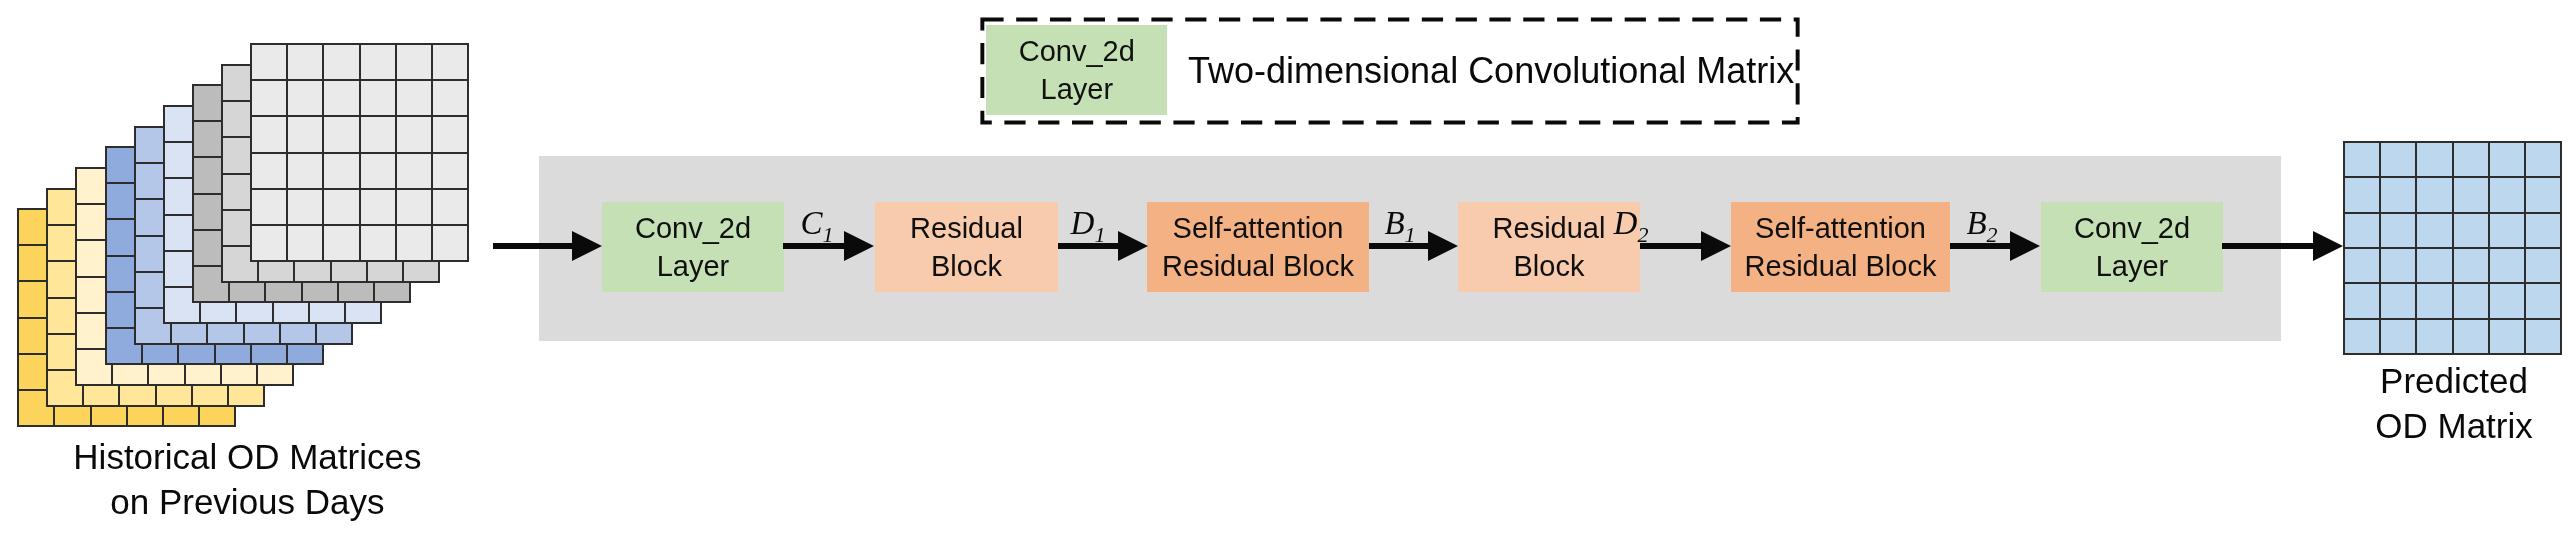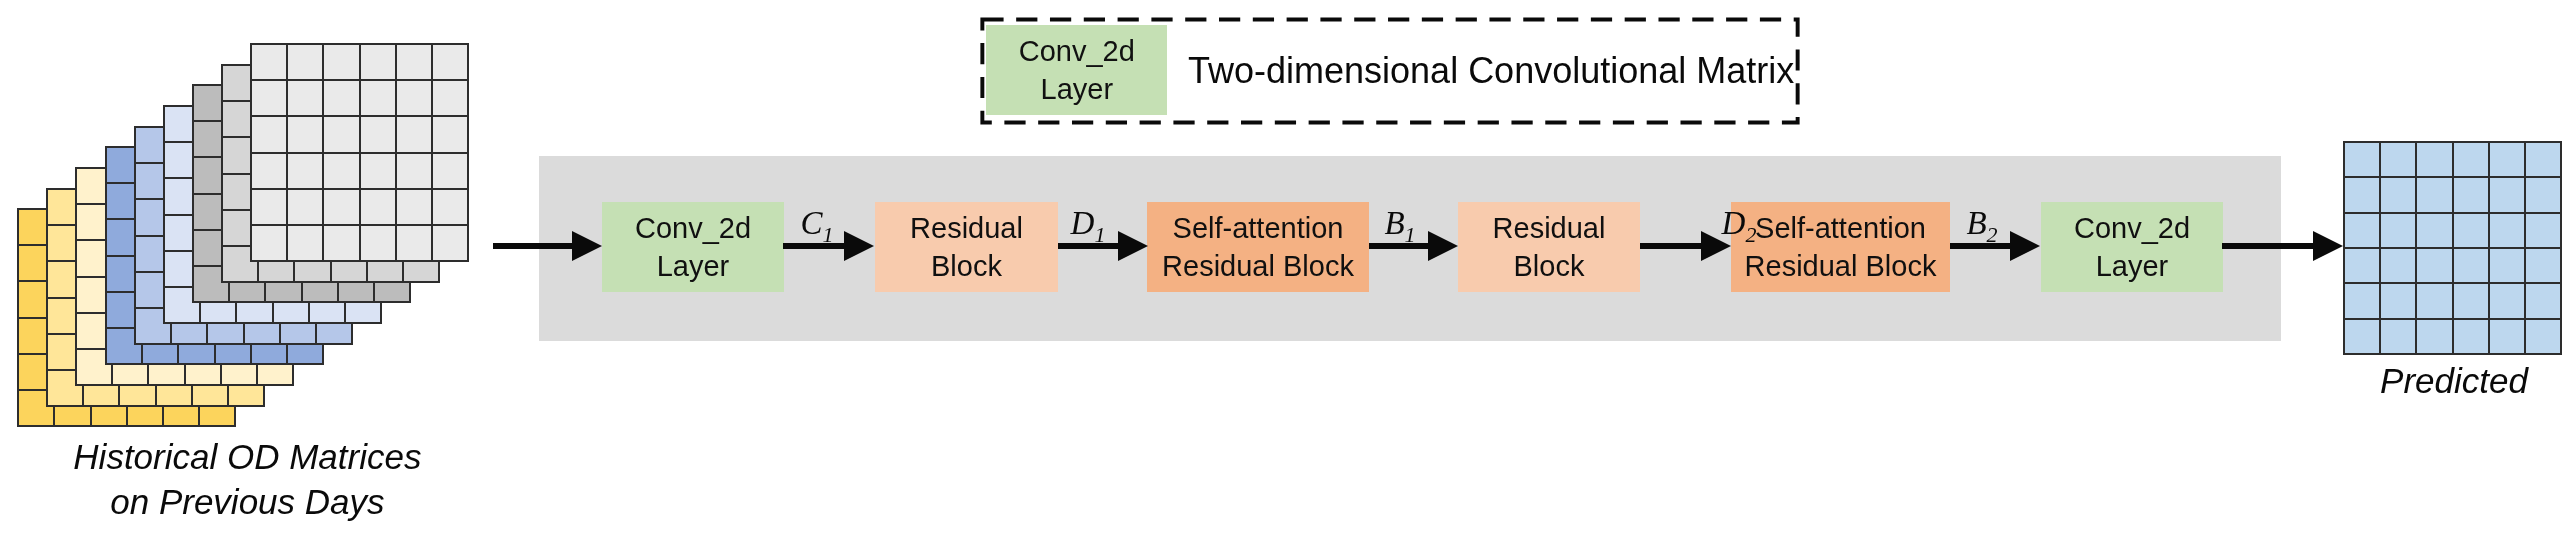--- a/index.html
+++ b/index.html
@@ -41,21 +41,21 @@
   .swatch{
     position:absolute;left:6.3px;top:8.6px;width:181px;height:90px;
     display:flex;flex-direction:column;justify-content:center;align-items:center;
     font-size:29px;line-height:38px;text-align:center;
   }
   .ldesc{
     position:absolute;left:208px;right:14px;top:0;height:108px;line-height:108px;
     text-align:center;font-size:36px;color:#0a0a0a;white-space:nowrap;
   }
   
-  .caption{position:absolute;text-align:center;font-size:35px;line-height:45px;color:#0a0a0a;font-style:italic;}
+  .caption{position:absolute;text-align:center;font-size:35px;line-height:45px;color:#0a0a0a;}
   #stack-caption{left:3.9px;top:434px;width:487px;}
   #out-caption{left:2336px;top:358px;width:236px;}
 </style>
 </head>
 <body>
 
 <div id="canvas">
 
   <div id="stack"></div>
     <div class="matrix" style="left: 17.3px; top: 208px; width: 219px; height: 219px; grid-template-rows: repeat(6, 1fr); grid-template-columns: repeat(6, 1fr); background: rgb(252, 212, 92); border-color: rgb(45, 45, 45);">
@@ -458,21 +458,21 @@
       <i class="head"></i>
     </div>
   <div class="arrow" style="left:2222px;width:121px">
       <i class="shaft"></i>
       <i class="head"></i>
     </div>
 
   <div class="alabel" style="left:770px"><span class="m">C</span><span class="s">1</span></div>
   <div class="alabel" style="left:1041px"><span class="m">D</span><span class="s">1</span></div>
   <div class="alabel" style="left:1353px"><span class="m">B</span><span class="s">1</span></div>
-  <div class="alabel" style="left:1692px"><span class="m">D</span><span class="s">2</span></div>
+  <div class="alabel" style="left:1584px"><span class="m">D</span><span class="s">2</span></div>
   <div class="alabel" style="left:1935px"><span class="m">B</span><span class="s">2</span></div>
 
   <div class="legend">
     <svg width="820" height="108" viewBox="0 0 1043 137">
       <rect x="3" y="3" width="1037" height="131" fill="none" stroke="#0a0a0a" stroke-width="5" stroke-dasharray="27 16"></rect>
     </svg>
     <div class="swatch" style="background: rgb(197, 224, 180);">
       <div>Conv_2d</div>
       <div>Layer</div>
     </div>
@@ -513,16 +513,17 @@
       <div class="cell" style="border-color: rgb(45, 45, 45);"></div>
       <div class="cell" style="border-color: rgb(45, 45, 45);"></div>
       <div class="cell" style="border-color: rgb(45, 45, 45);"></div>
       <div class="cell" style="border-color: rgb(45, 45, 45);"></div>
       <div class="cell" style="border-color: rgb(45, 45, 45);"></div>
       <div class="cell" style="border-color: rgb(45, 45, 45);"></div>
     </div>
 
   <div class="caption" id="out-caption">
     <div>Predicted</div>
+    <div>OD Matrix</div>
   </div>
 
 </div>
 
 
 </body></html>

